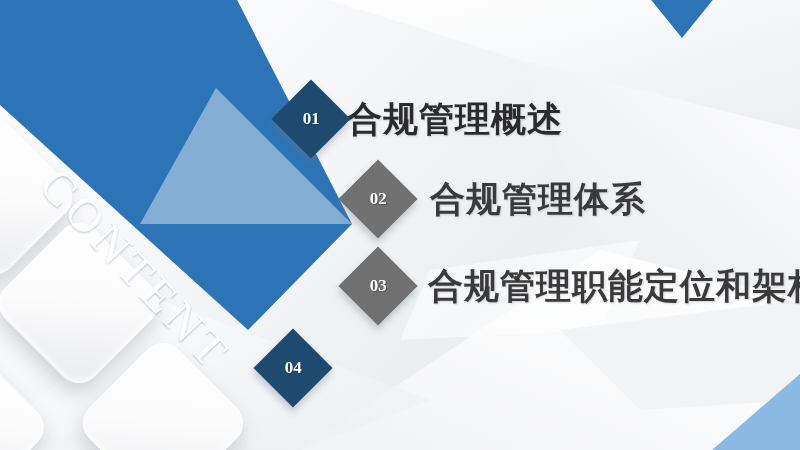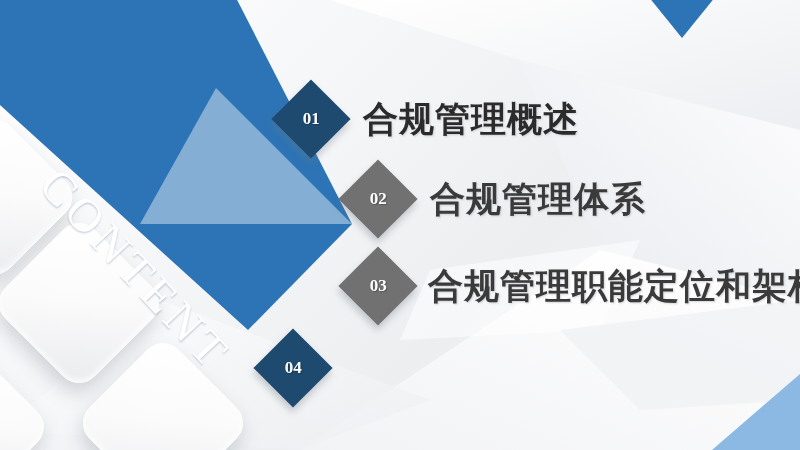--- a/index.html
+++ b/index.html
@@ -113,21 +113,21 @@
     font-size: 35px;
     color: #2b2b2b;
     letter-spacing: 1px;
     white-space: nowrap;
     text-shadow: 1px 1px 2px rgba(160,165,172,0.45);
   }
   .item-text.dim { color: #3a3a3a; }
 
   
   .item-01 { left: 283px; top: 91px;  }
-  .item-01 .item-text { margin-left: 24px; }
+  .item-01 .item-text { margin-left: 8px; }
   .item-02 { left: 350px; top: 171px; }
   .item-02 .item-text { margin-left: 24px; text-align: right; }
   .item-03 { left: 350px; top: 258px; }
   .item-03 .item-text { margin-left: 22px; }
   .item-04 { left: 265px; top: 340px; }
   .item-04 .item-text { margin-left: 24px; }
 </style>
 </head>
 <body>
 

